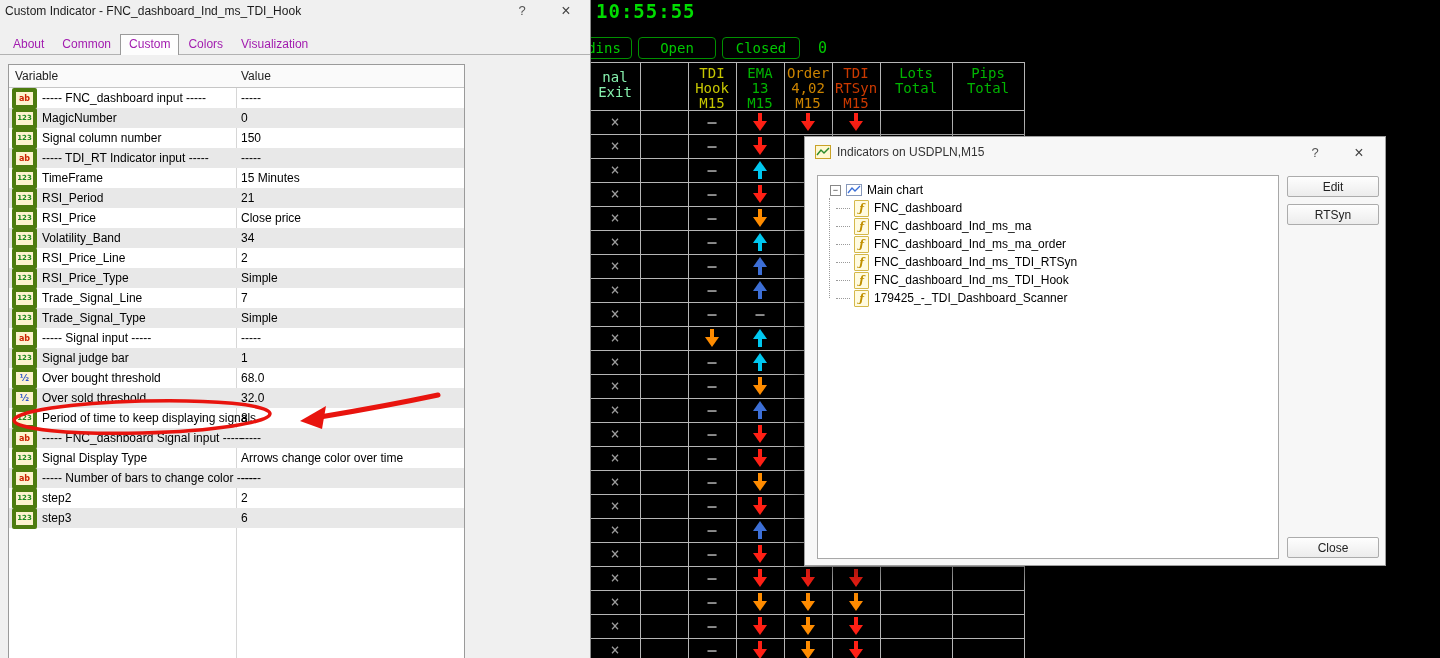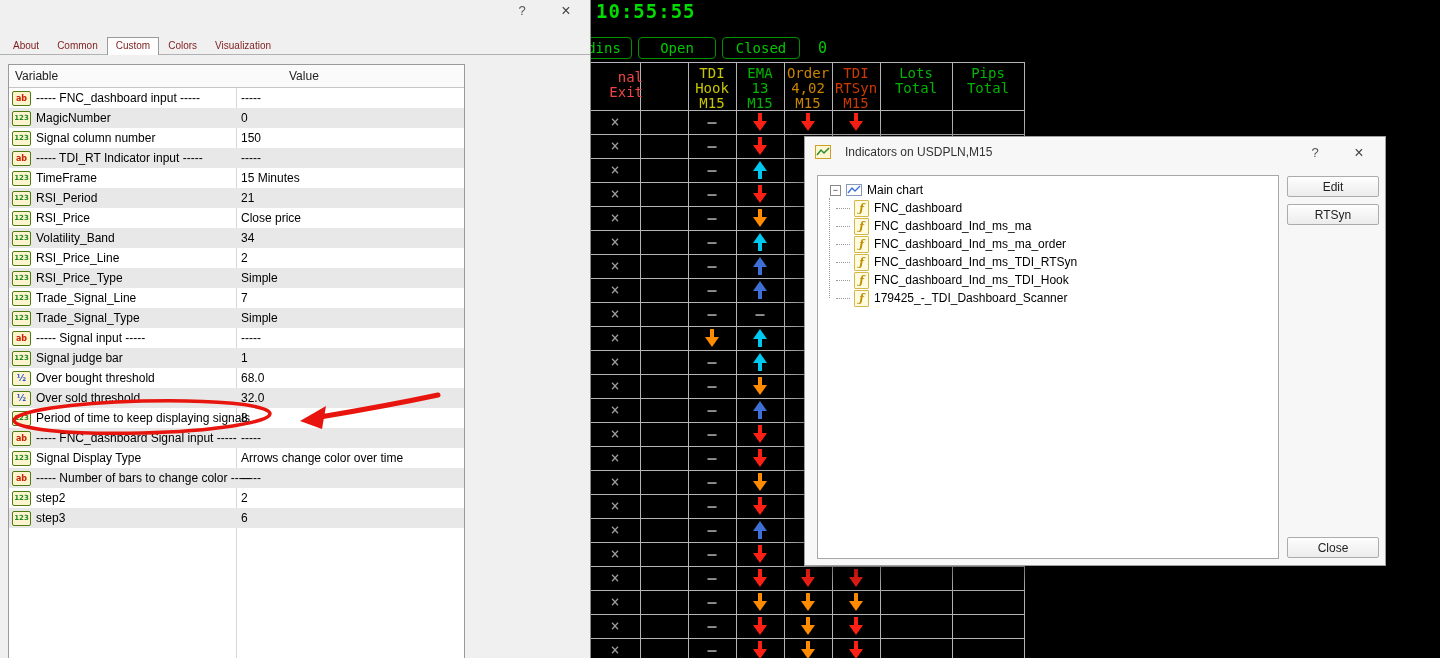--- a/index.html
+++ b/index.html
@@ -31,42 +31,42 @@
   .ar.up .hd{bottom:8px;border-bottom:10px solid currentColor;}
 
   
   .cdlg{position:absolute;left:0;top:0;width:590px;height:658px;background:#f0f0f0;border-right:1px solid #8a8a8a;z-index:5;}
   .cdlg-title{position:absolute;left:0;top:0;right:0;height:22px;}
   .cdlg-title .ttl{position:absolute;left:5px;top:4px;font-size:12px;color:#1b1b1b;white-space:nowrap;}
   .tbtn{position:absolute;top:2px;width:24px;height:18px;text-align:center;color:#555;font-size:13px;line-height:18px;}
   .tbtn.help{right:56px;}
   .tbtn.xbtn{right:12px;font-size:16px;color:#444;}
   .cdlg-tabs{position:absolute;left:0;top:33px;right:0;height:21px;display:flex;align-items:flex-end;padding-left:4px;border-bottom:1px solid #b2b2b2;}
-  .cd-tab{font-size:10px;color:#7f1d1d;padding:2px 8px 3px 8px;border:1px solid transparent;border-bottom:none;margin-top:8px;}
+  .cd-tab{font-size:12px;color:#a21caf;padding:2px 8px 3px 8px;border:1px solid transparent;border-bottom:none;margin-top:8px;}
   .cd-tab.active{background:#fdfdfd;border-color:#9a9a9a;margin-bottom:-1px;padding-bottom:4px;}
   .ptable{position:absolute;left:8px;top:64px;width:455px;height:600px;background:#fff;border:1px solid #9a9a9a;}
   .pt-head{position:relative;height:22px;background:#fafafa;border-bottom:1px solid #c6c6c6;font-size:12px;color:#222;}
   .pt-h1{position:absolute;left:6px;top:4px;}
-  .pt-h2{position:absolute;left:232px;top:4px;margin-left:48px;}
+  .pt-h2{position:absolute;left:232px;top:4px;}
   .pt-sep{position:absolute;left:227px;top:0;bottom:0;width:1px;background:#d6d6d6;}
   .prow{position:relative;height:20px;display:flex;align-items:center;font-size:12px;color:#000;}
   .prow.alt{background:#e8e8e8;}
-  .picon{flex:0 0 17px;height:13px;margin-left:3px;border-radius:2px;background:#fdf3cf;border:1px solid #4d7c0f;
+  .picon{flex:0 0 17px;height:13px;margin-left:3px;border-radius:2px;background:#fdf3cf;border:4px solid #4d7c0f;
          font-size:8px;font-weight:bold;display:flex;align-items:center;justify-content:center;font-family:"DejaVu Sans",sans-serif;}
   .picon.ab{color:#cc2200;}
   .picon.int{color:#1d8a1d;font-size:7px;}
   .picon.frac{color:#2a52cc;font-size:9px;}
   .pname{margin-left:5px;white-space:nowrap;}
   .pvalue{position:absolute;left:232px;white-space:nowrap;}
 
   
   .idlg{position:absolute;left:805px;top:137px;width:580px;height:428px;background:#f7f7f7;z-index:20;
         box-shadow:0 0 0 1px #9f9f9f,0 8px 28px rgba(0,0,0,.55);}
   .idlg-title{position:absolute;left:0;top:0;right:0;height:30px;}
-  .idlg-title .ttl{position:absolute;left:32px;top:8px;font-size:12px;color:#333;white-space:nowrap;margin-left:8px;}
+  .idlg-title .ttl{position:absolute;left:32px;top:8px;font-size:12px;color:#333;white-space:nowrap;}
   .idlg-icon{position:absolute;left:10px;top:8px;}
   .idlg .tbtn{top:7px;}
   .idlg .tbtn.help{right:58px;}
   .idlg .tbtn.xbtn{right:14px;}
   .ilist{position:absolute;left:12px;top:38px;width:460px;height:382px;background:#fff;border:1px solid #a8a8a8;overflow:hidden;}
   .tree{position:relative;padding:5px 6px;font-size:12px;color:#000;}
   .t-root,.t-item{display:flex;align-items:center;height:18px;gap:5px;white-space:nowrap;}
   .t-root{padding-left:6px;}
   .t-exp{flex:0 0 11px;height:11px;border:1px solid #888;background:#fff;font-size:9px;line-height:9px;text-align:center;color:#333;box-sizing:border-box;}
   .t-cicon{flex:0 0 16px;height:12px;display:inline-block;}
@@ -121,21 +121,21 @@
         <div class="hline" style="left: 0px; top: 422px; width: 434px;"></div>
         <div class="hline" style="left: 0px; top: 446px; width: 434px;"></div>
         <div class="hline" style="left: 0px; top: 470px; width: 434px;"></div>
         <div class="hline" style="left: 0px; top: 494px; width: 434px;"></div>
         <div class="hline" style="left: 0px; top: 518px; width: 434px;"></div>
         <div class="hline" style="left: 0px; top: 542px; width: 434px;"></div>
         <div class="hline" style="left: 0px; top: 566px; width: 434px;"></div>
         <div class="hline" style="left: 0px; top: 590px; width: 434px;"></div>
         <div class="hline" style="left: 0px; top: 614px; width: 434px;"></div>
         <div class="hline" style="left: 0px; top: 638px; width: 434px;"></div>
-        <div class="ghead" style="left: -3px; top: 70px; color: #ef4444; text-align: right;">nal
+        <div class="ghead" style="left: -3px; top: 70px; color: #86efac;">nal
 Exit</div>
         <div class="ghead" style="left: 94px; top: 66px; color: rgb(198, 198, 0);">TDI
 Hook
 M15</div>
         <div class="ghead" style="left: 142px; top: 66px; color: rgb(0, 180, 0);">EMA
 13
 M15</div>
         <div class="ghead" style="left: 190px; top: 66px; color: rgb(204, 132, 0);">Order
 4,02
 M15</div>
@@ -322,20 +322,21 @@
         </span>
         <span class="ar down" style="color: rgb(255, 32, 21); left: 266px; top: 650px;">
           <i class="st"></i>
           <i class="hd"></i>
         </span>
       </div>
   </div>
 
   <div class="cdlg">
     <div class="cdlg-title">
+      <span class="ttl">Custom Indicator - FNC_dashboard_Ind_ms_TDI_Hook</span>
       <span class="tbtn help">?</span>
       <span class="tbtn xbtn">×</span>
     </div>
     <div class="cdlg-tabs" id="tabs">
         <div class="cd-tab">About</div>
         <div class="cd-tab">Common</div>
         <div class="cd-tab active">Custom</div>
         <div class="cd-tab">Colors</div>
         <div class="cd-tab">Visualization</div>
       </div>

